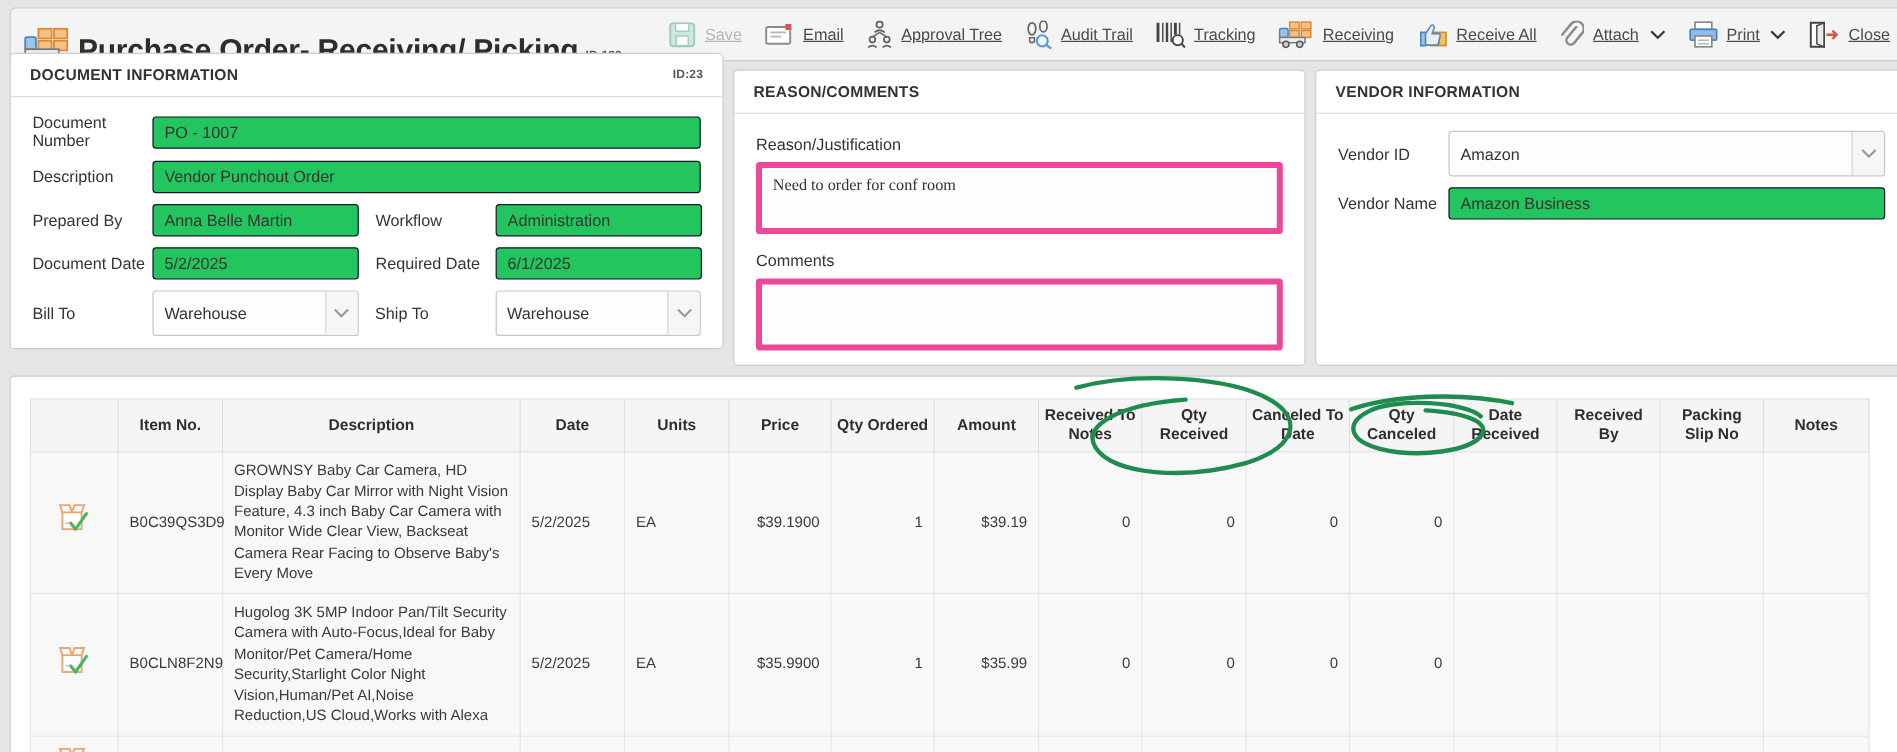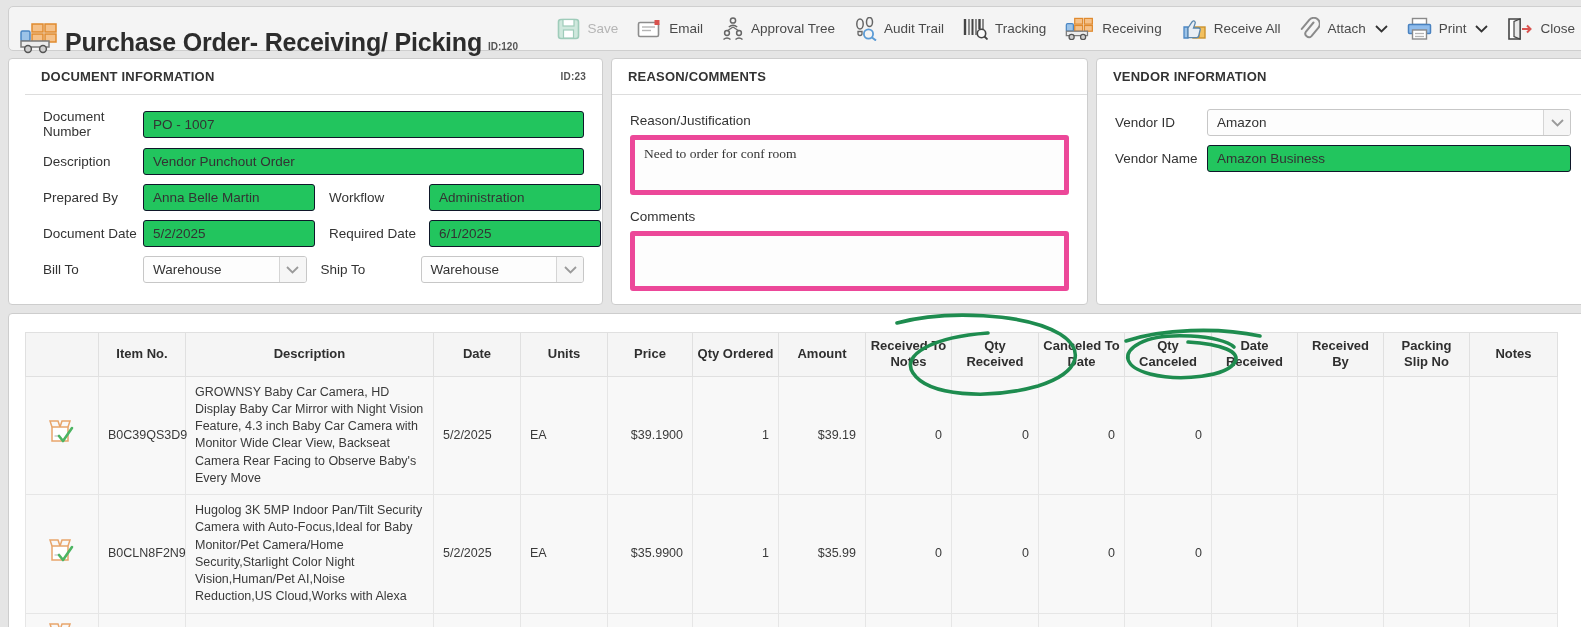--- a/index.html
+++ b/index.html
@@ -14,51 +14,51 @@
   
   .topbar {
     position: absolute; left: 8px; top: 6px; width: 1582px; height: 45px;
     background: #f4f4f4; border: 1px solid #cfcfcf; border-radius: 5px;
     display: flex; align-items: center; padding: 0 14px 0 10px;
   }
   .title-wrap { display:flex; align-items:flex-end; gap:6px; }
   .page-title { font-size: 25px; font-weight: 700; color: #2d2d2d; letter-spacing:-0.2px; line-height:1;margin-top:27px; }
   .page-id { font-size: 10px; font-weight: 700; color: #555; padding-bottom:3px; }
   .toolbar { margin-left:auto; display:flex; align-items:center; gap:19px; }
-  .tb-item { display:flex; align-items:center; gap:7px; cursor:pointer; font-size:13.5px; color:#4a4a4a; white-space:nowrap; }
+  .tb-item { display:flex; align-items:center; gap:7px; cursor:pointer; font-size:13.5px; color:#4a4a4a; white-space:nowrap;text-decoration:underline; }
   .tb-item.disabled { color:#b5b5b5; }
   .chev { margin-left:2px; }
   
   .panel {
     position:absolute; background:#fff; border:1px solid #cdcdcd; border-radius:4px;
     overflow:hidden;
   }
   .panel-head {
     height:36px; display:flex; align-items:center; justify-content:space-between;
     padding:0 16px; border-bottom:1px solid #ddd;
     font-size:13px; font-weight:700; color:#333; letter-spacing:.2px;
   }
   .panel-id { font-size:10px; font-weight:700; color:#555; }
   .panel-body { padding:14px 18px; }
-  #panel-docinfo { left:8px;  top:58px; width:595px; height:247px;padding-left:16px; }
+  #panel-docinfo { left:8px;  top:44px; width:595px; height:247px; }
   #panel-reason  { left:611px; top:58px; width:477px; height:247px; }
   #panel-vendor  { left:1096px; top:58px; width:500px; height:247px; }
   .fi-row { display:flex; align-items:center; margin-bottom:9px; }
   .fi-label { flex:none; font-size:13.5px; color:#333; }
   #panel-docinfo .fi-label { width:100px; }
   #panel-vendor  .fi-label { width:92px; }
   .fi-label.second { width:100px; margin-left:14px; }
   .tinput {
     height:27px; border:1px solid #0f172a; border-radius:3px; background:#22c55e;
     font-family:"Liberation Sans",sans-serif; font-size:13.5px; color:#333; padding:0 9px; outline:none;
   }
   .grow { flex:1; min-width:0; }
   .w172 { width:172px; }
   .selectbox {
-    height:27px; border:1px solid #c7c7c7; border-radius:3px; background:#fdfdfd;
+    height:38px; border:1px solid #c7c7c7; border-radius:3px; background:#fdfdfd;
     display:flex; align-items:center; cursor:pointer; overflow:hidden;
   }
   .selectbox .val { flex:1; padding:0 9px; font-size:13.5px; color:#333; white-space:nowrap; }
   .selectbox .chevbox {
     flex:none; width:27px; height:100%; border-left:1px solid #d5d5d5; background:#f6f6f6;
     display:flex; align-items:center; justify-content:center;
   }
   .area-label { font-size:13.5px; color:#333; margin:4px 0 7px; }
   .tarea {
     width:100%; height:60px; border:5px solid #ec4899; border-radius:3px; background:#fdfdfd;

